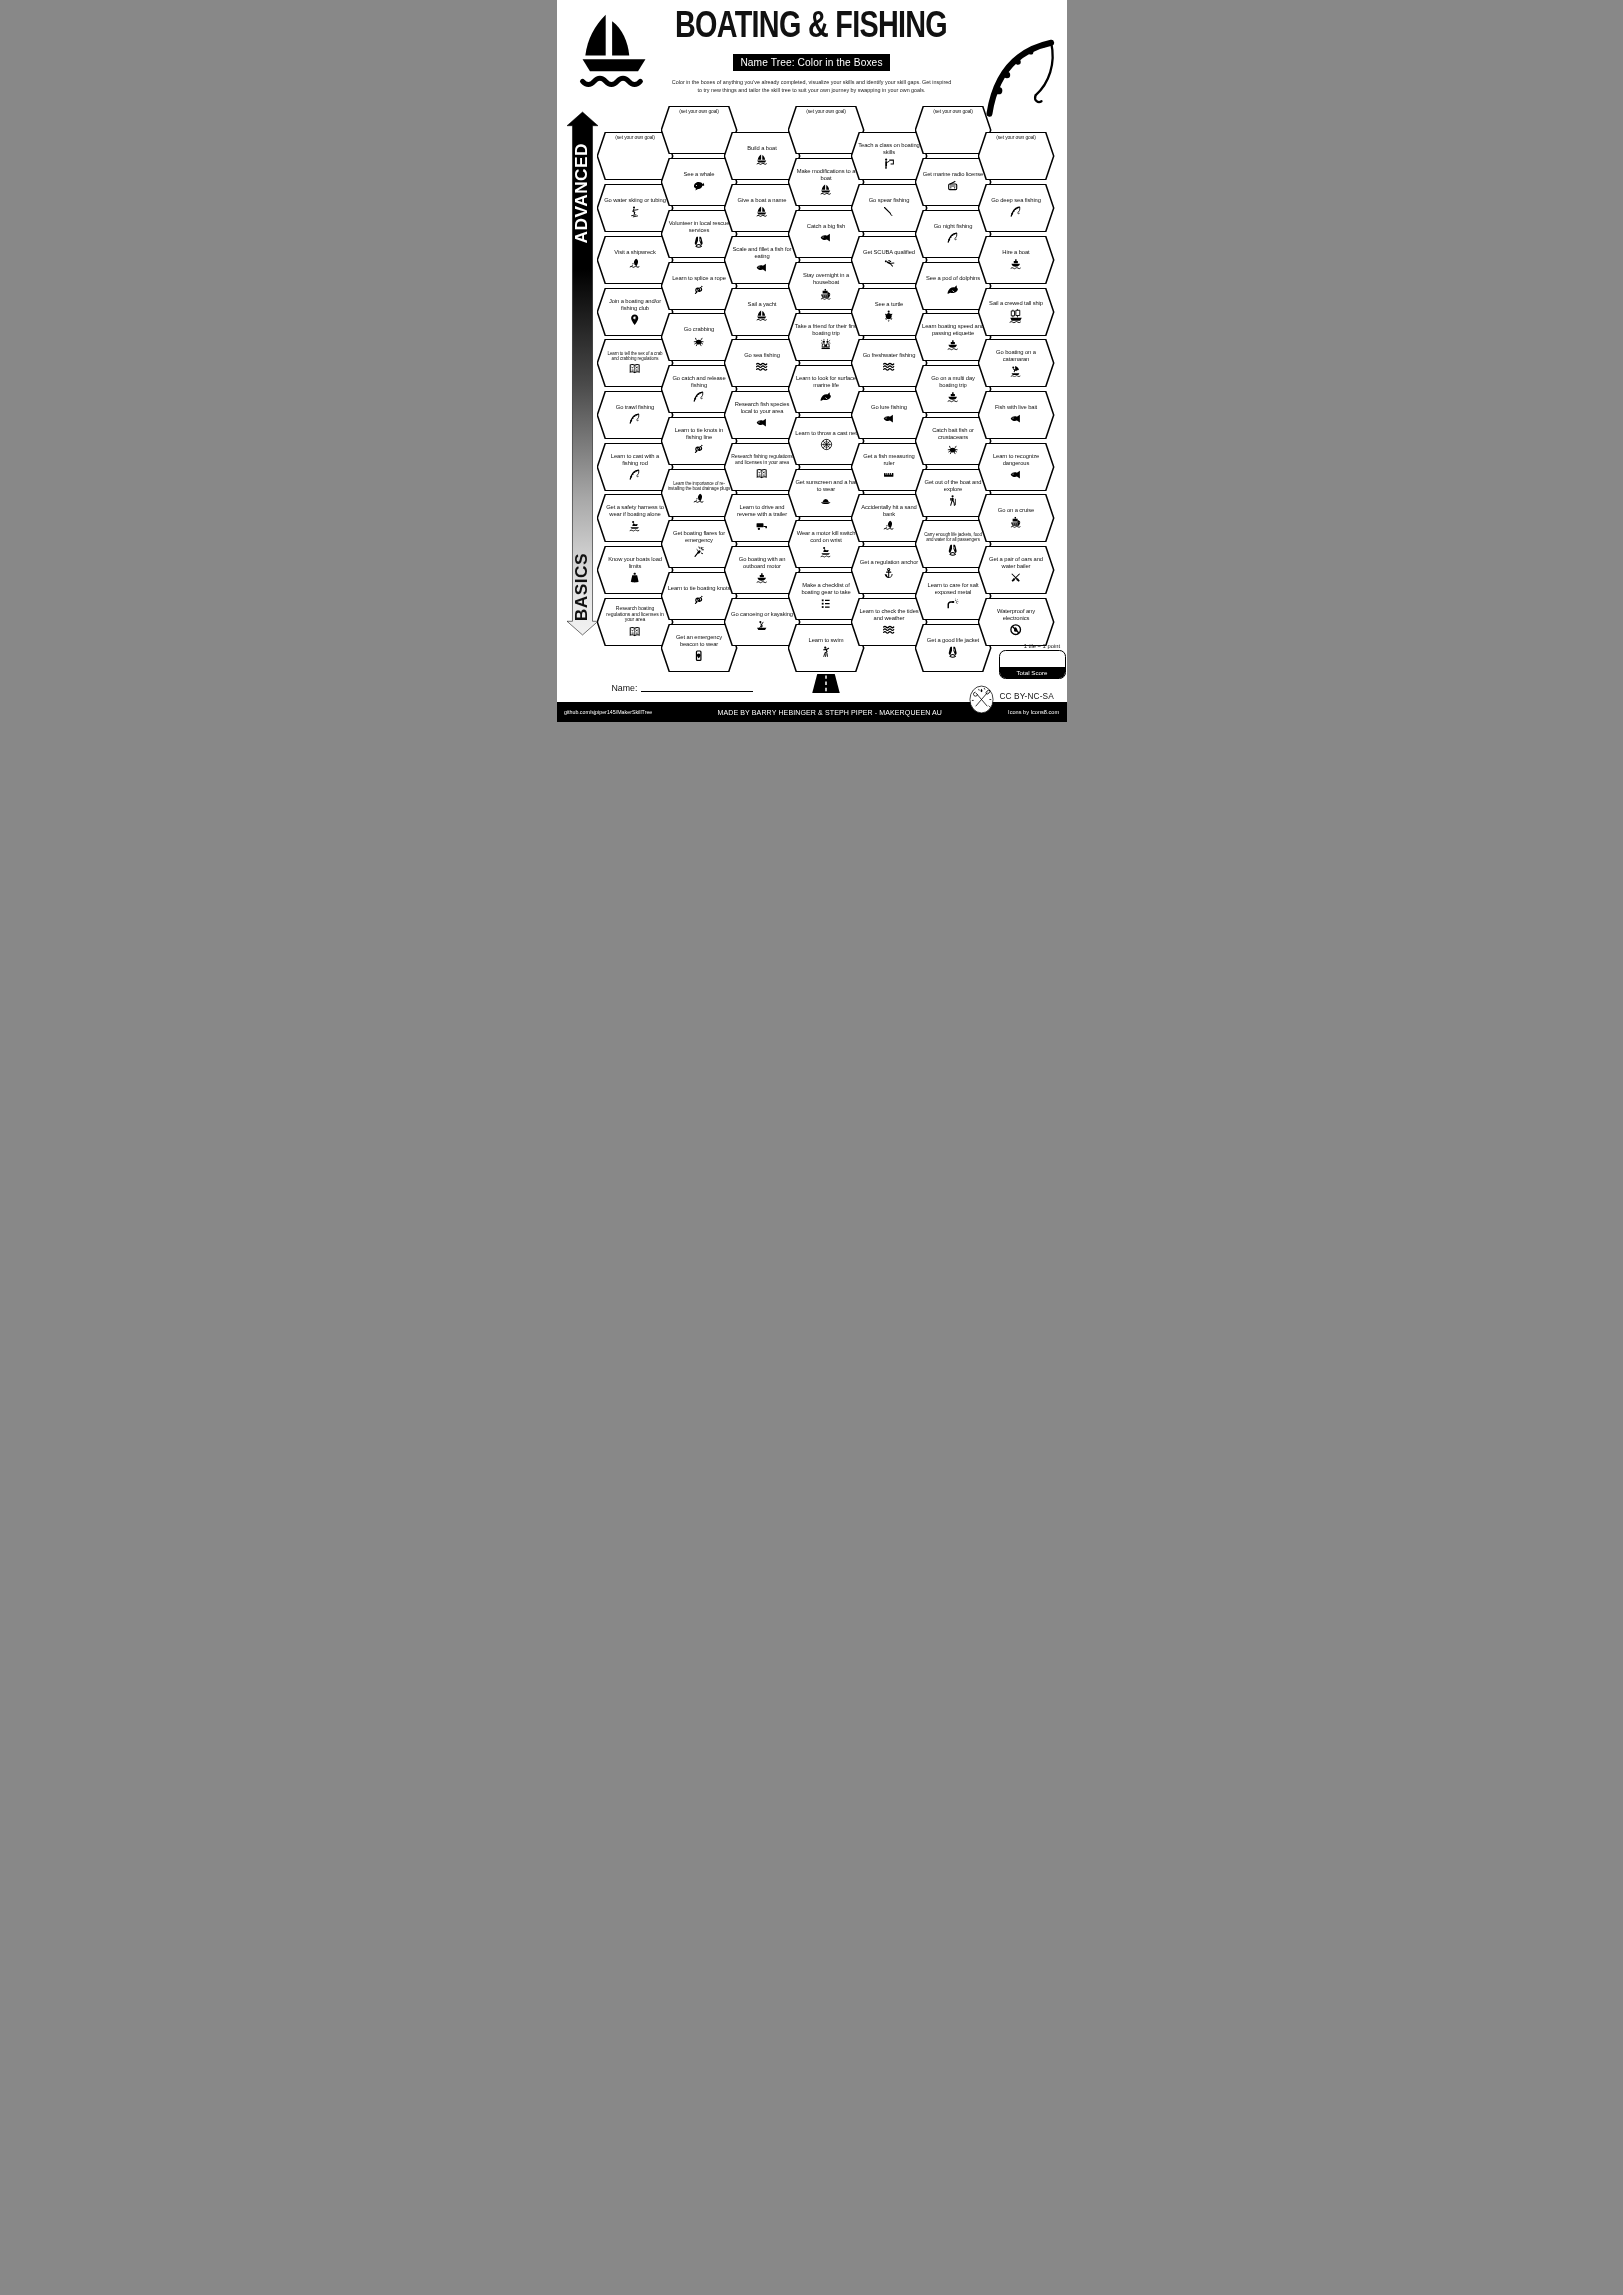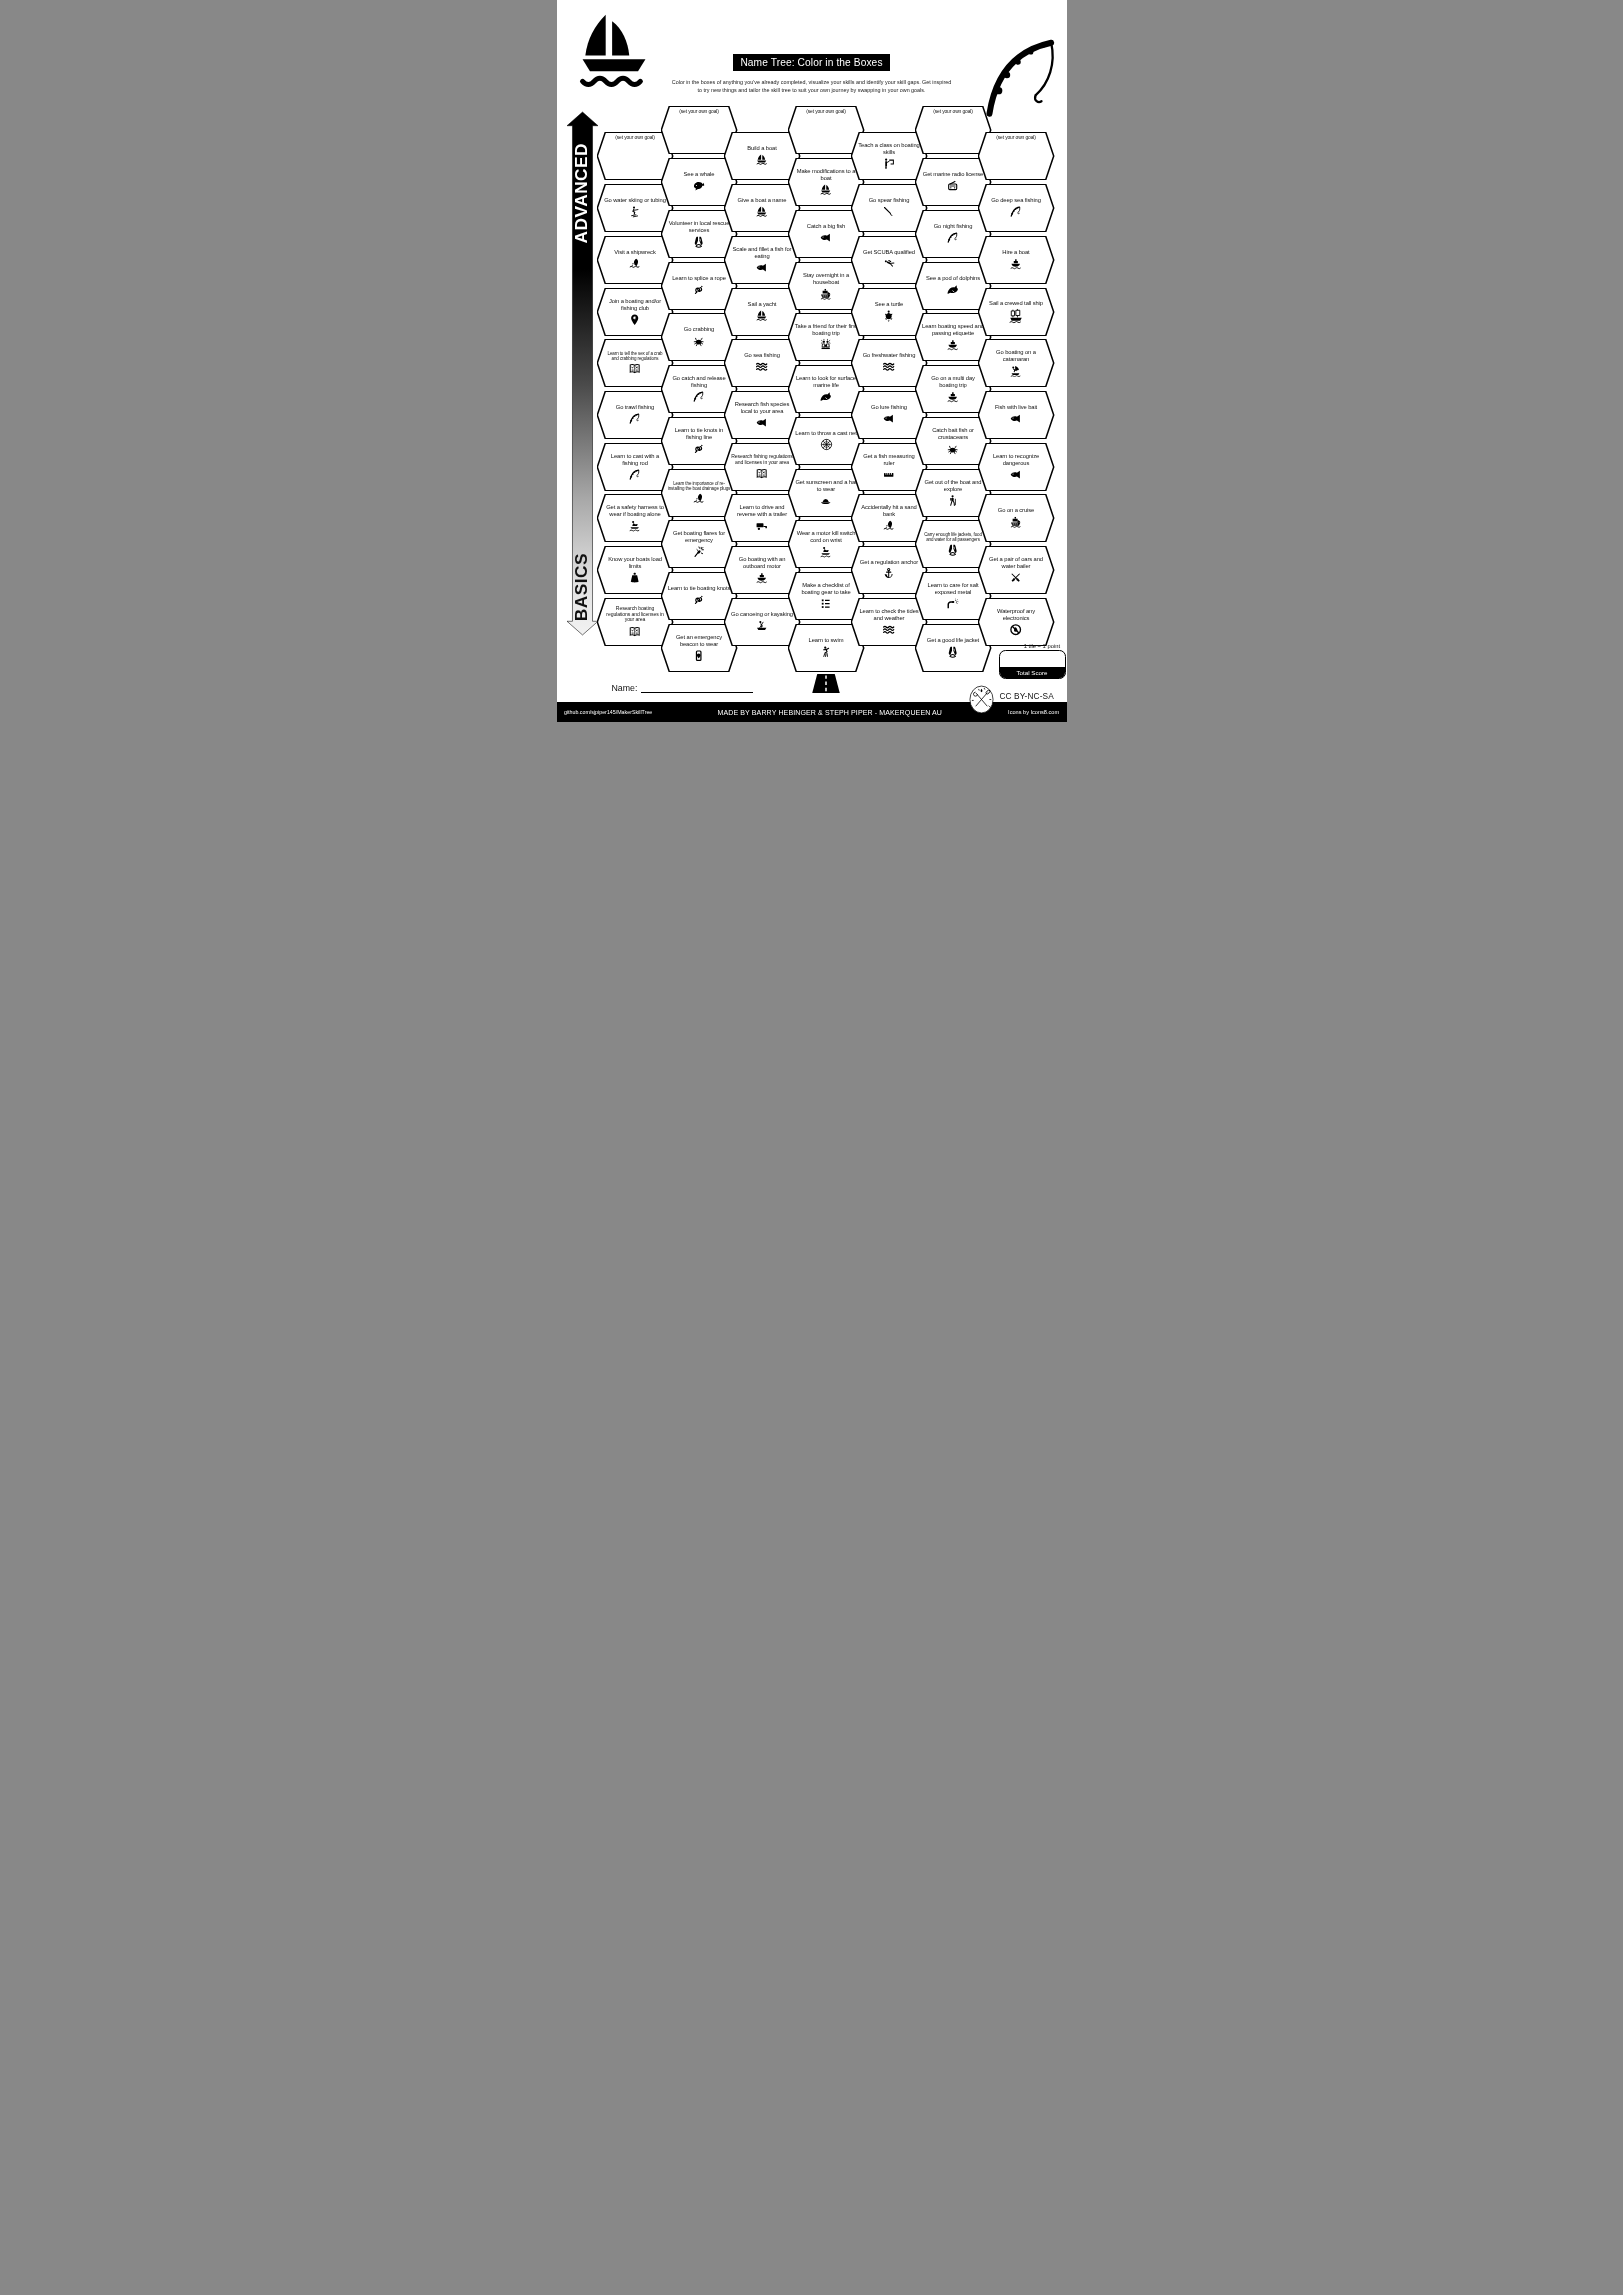--- a/index.html
+++ b/index.html
@@ -32,21 +32,21 @@
   
   #axis-arrow{position:absolute;left:10.6px;top:108px}
   
   .tile-note{position:absolute;top:643px;right:6.5px;font-size:5.8px}
   .score-box{position:absolute;left:442px;top:650px;width:65px;height:27px;border:1px solid #000;
              border-radius:6.5px;background:#fff;overflow:hidden}
   .score-bar{position:absolute;left:0;right:0;bottom:0;height:10.6px;background:#000;color:#fff;
              display:flex;align-items:center;justify-content:center;font-size:6.2px}
   .cc{position:absolute;left:443px;top:691px;font-size:8.3px;letter-spacing:0.1px}
   .cc-logo{position:absolute;left:412px;top:685px;z-index:5}
-  .name-row{position:absolute;left:55px;top:683px;font-size:8.8px;display:flex;align-items:flex-end}
+  .name-row{position:absolute;left:55px;top:683px;font-size:8.8px;display:flex;align-items:flex-start}
   .name-line{display:inline-block;width:112px;border-bottom:0.8px solid #000;height:8.3px;margin-left:3.2px}
   .footer{position:absolute;left:0;bottom:0;width:100%;height:20px;background:#000;color:#fff;
           display:flex;align-items:center;justify-content:space-between;padding:0 7.4px;box-sizing:border-box}
   .footer .f-left{font-size:5.3px}
   .footer .f-center{font-size:7.6px;letter-spacing:0.1px;transform:scaleX(.93);white-space:nowrap}
   .footer .f-right{font-size:5.6px}
   .road{position:absolute;left:255px;top:674px}
 </style>
 </head>
 <body>
@@ -291,20 +291,23 @@
 
 <div id="page" data-name="poster-page">
 
   <svg class="logo" style="left:20.4px;top:12px" width="74" height="86" viewBox="0 0 160 186" data-name="sailboat-logo-icon">
     <path d="M62 6C38 30 22 60 18 94h44z"></path>
     <path d="M76 20c22 16 34 44 37 74H76z"></path>
     <path d="M12 102h136l-16 26H28z"></path>
     <path d="M12 150c8 9 17 9 25 0s17-9 25 0 17 9 25 0 17-9 25 0 17 9 25 0" fill="none" stroke="#000" stroke-width="11" stroke-linecap="round"></path>
   </svg>
 
+  <div class="title" data-name="page-title-wrap">
+    <span data-name="page-title">BOATING &amp; FISHING</span>
+  </div>
 
   <div class="subtitle-wrap">
     <div class="subtitle" data-name="page-subtitle">Name Tree: Color in the Boxes</div>
   </div>
 
   <div class="desc" data-name="page-description">
     <div data-name="description-line-1">Color in the boxes of anything you've already completed, visualize your skills and identify your skill gaps.  Get inspired</div>
     <div data-name="description-line-2">to try new things and tailor the skill tree to suit your own journey by swapping in your own goals.</div>
   </div>
 

